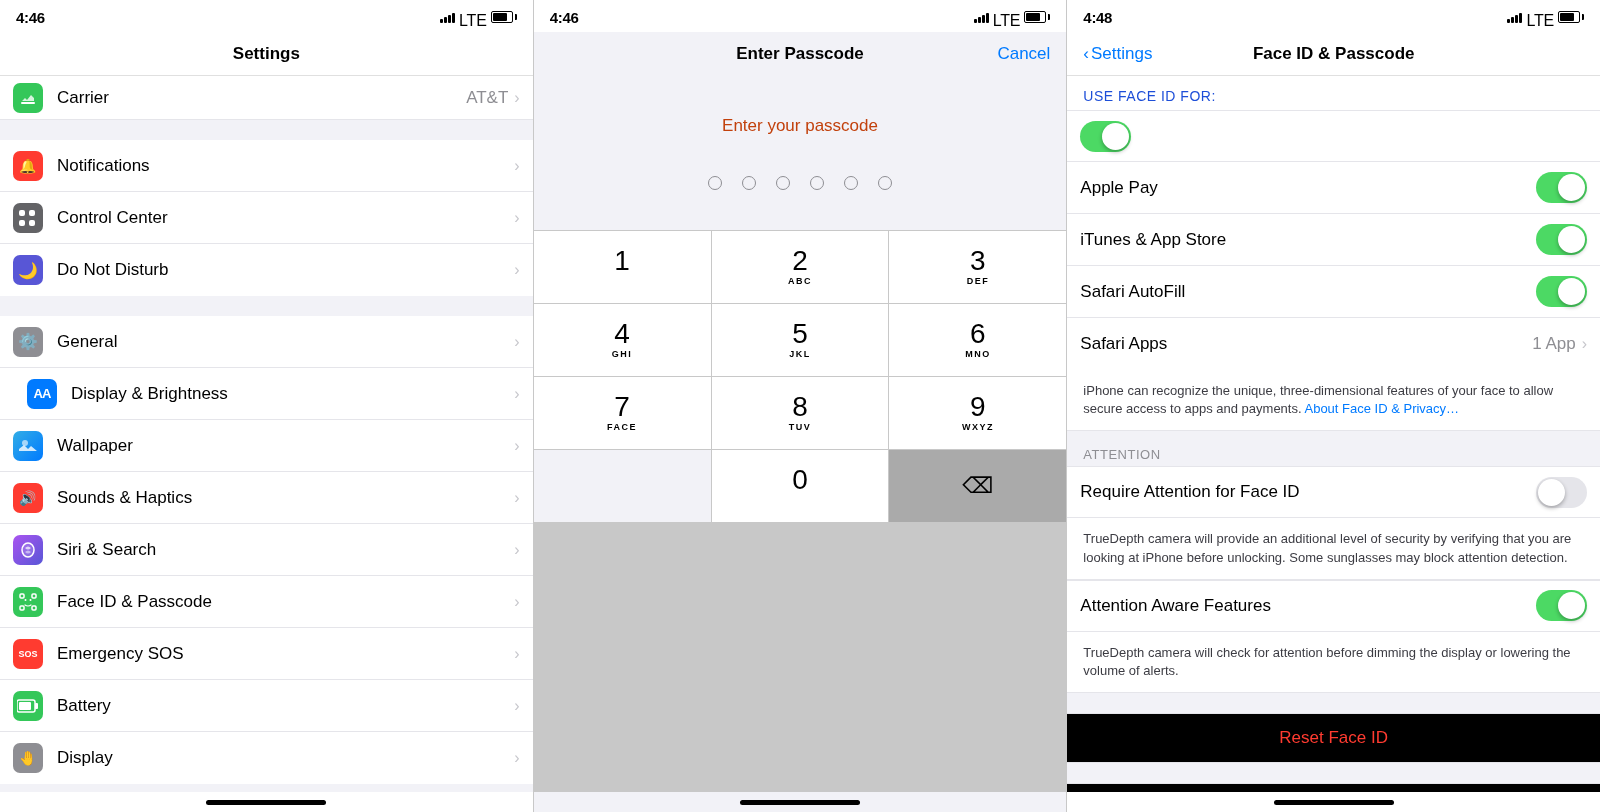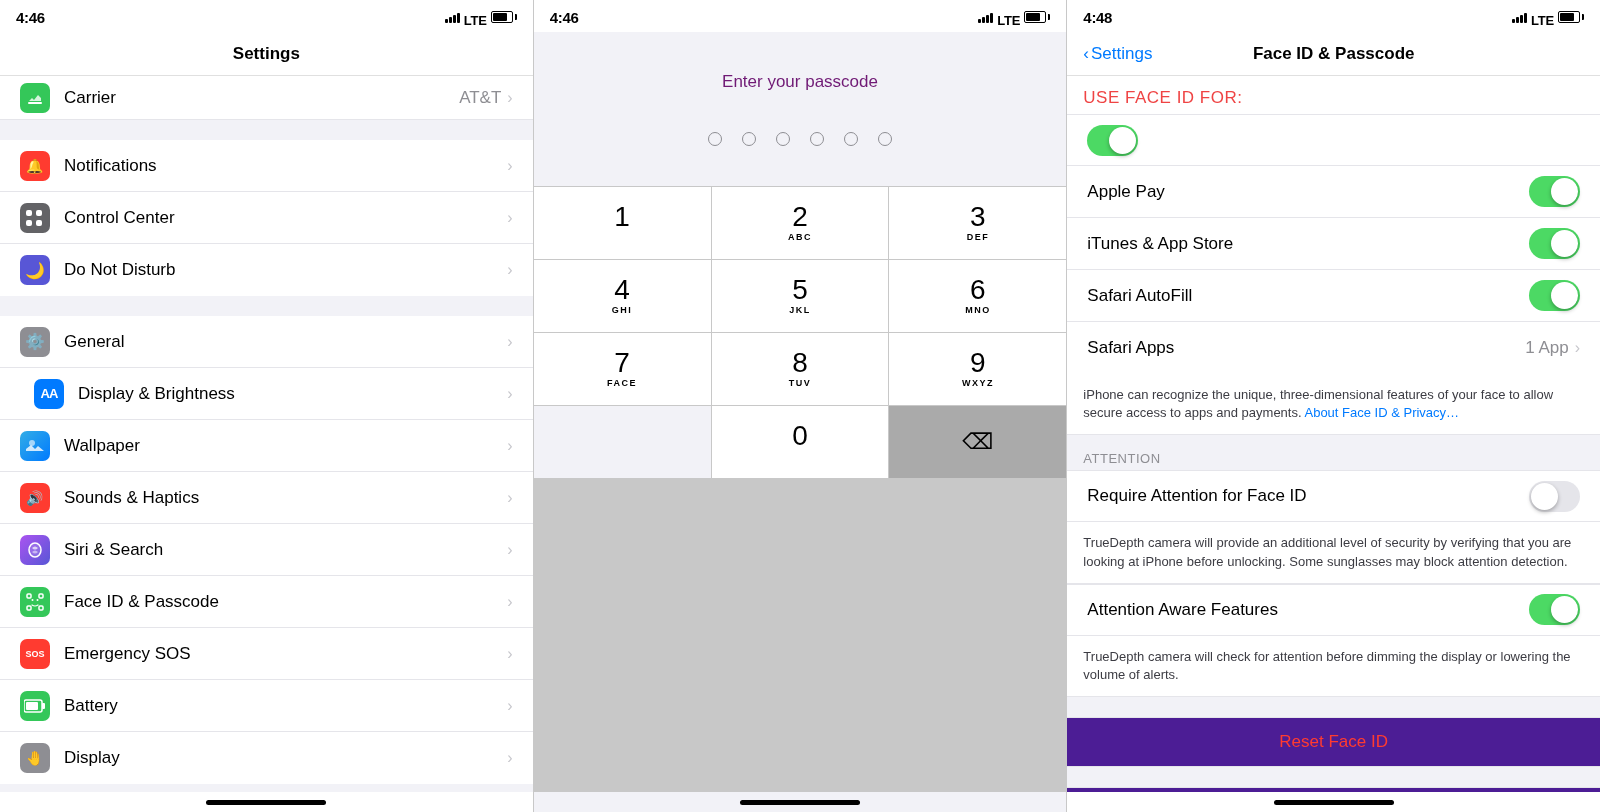--- a/index.html
+++ b/index.html
@@ -47,22 +47,22 @@
       align-items: flex-end;
       gap: 1px;
       height: 12px;
     }
     .status-bar .signal-bars span {
       width: 3px;
       background: #000;
       border-radius: 1px;
     }
     .status-bar .lte-text {
-      font-size: 13px;
-      font-weight: 700;
+      font-size: 16px;
+      font-weight: 400;
       letter-spacing: -0.2px;
       margin-top: 7px;
     }
     .battery-icon {
       display: flex;
       align-items: center;
       gap: 2px;
     }
     .battery-body {
       width: 22px;
@@ -128,21 +128,21 @@
     }
     .panel-content::-webkit-scrollbar { display: none; }
     .section-gap {
       height: 20px;
       background: #f2f2f7;
     }
     .settings-row {
       display: flex;
       align-items: center;
       background: #fff;
-      padding: 0 20px;
+      padding: 0 13px;
       min-height: 52px;
       border-bottom: 1px solid #e5e5ea;
       cursor: pointer;
     }
     .settings-row:last-child {
       border-bottom: none;
     }
     .row-icon {
       width: 30px;
       height: 30px;
@@ -223,21 +223,21 @@
       text-transform: uppercase;
       letter-spacing: 0.5px;
       background: #f2f2f7;
     }
 
     
     .reset-btn {
       display: flex;
       align-items: center;
       justify-content: center;
-      background: #4c1d95;
+      background: #000000;
       padding: 14px 17px;
       cursor: pointer;
       border-bottom: 1px solid #e5e5ea;
       border-top: 1px solid #e5e5ea;
     }
     .reset-btn span {
       font-size: 17px;
       color: #ff3b30;
     }
 
@@ -249,21 +249,21 @@
     
     #panel-passcode {
       background: #f2f2f7;
     }
     .passcode-prompt {
       display: flex;
       justify-content: center;
       align-items: center;
       padding: 40px 20px 30px;
       font-size: 17px;
-      color: #701a75;
+      color: #c2410c;
       background: #f2f2f7;
     }
     .passcode-dots {
       display: flex;
       justify-content: center;
       gap: 20px;
       padding: 10px 0 40px;
       background: #f2f2f7;
     }
     .dot {
@@ -321,22 +321,22 @@
       font-size: 22px;
       color: #000;
     }
 
     
     #panel-faceid {
       background: #f2f2f7;
     }
     .faceid-use-header {
       padding: 12px 16px 6px;
-      font-size: 17px;
-      color: #ef4444;
+      font-size: 14px;
+      color: #1d4ed8;
       text-transform: uppercase;
       letter-spacing: 0.5px;
       background: #fff;
       border-bottom: none;
     }
 
     
     .icon-red { background: #ff3b30; }
     .icon-gray { background: #8e8e93; }
     .icon-gray2 { background: #636366; }
@@ -534,20 +534,24 @@
       <span class="lte-text">LTE</span>
       <div class="battery-icon">
         <div class="battery-body">
           <div class="battery-fill" style="width:70%"></div>
         </div>
         <div class="battery-tip"></div>
       </div>
     </div>
   </div>
 
+  <div class="nav-header" style="background:#f2f2f7; border-bottom: none;">
+    <span class="title">Enter Passcode</span>
+    <span class="cancel-btn">Cancel</span>
+  </div>
 
   <div class="passcode-prompt">
     <span>Enter your passcode</span>
   </div>
 
   <div class="passcode-dots">
     <div class="dot"></div>
     <div class="dot"></div>
     <div class="dot"></div>
     <div class="dot"></div>

